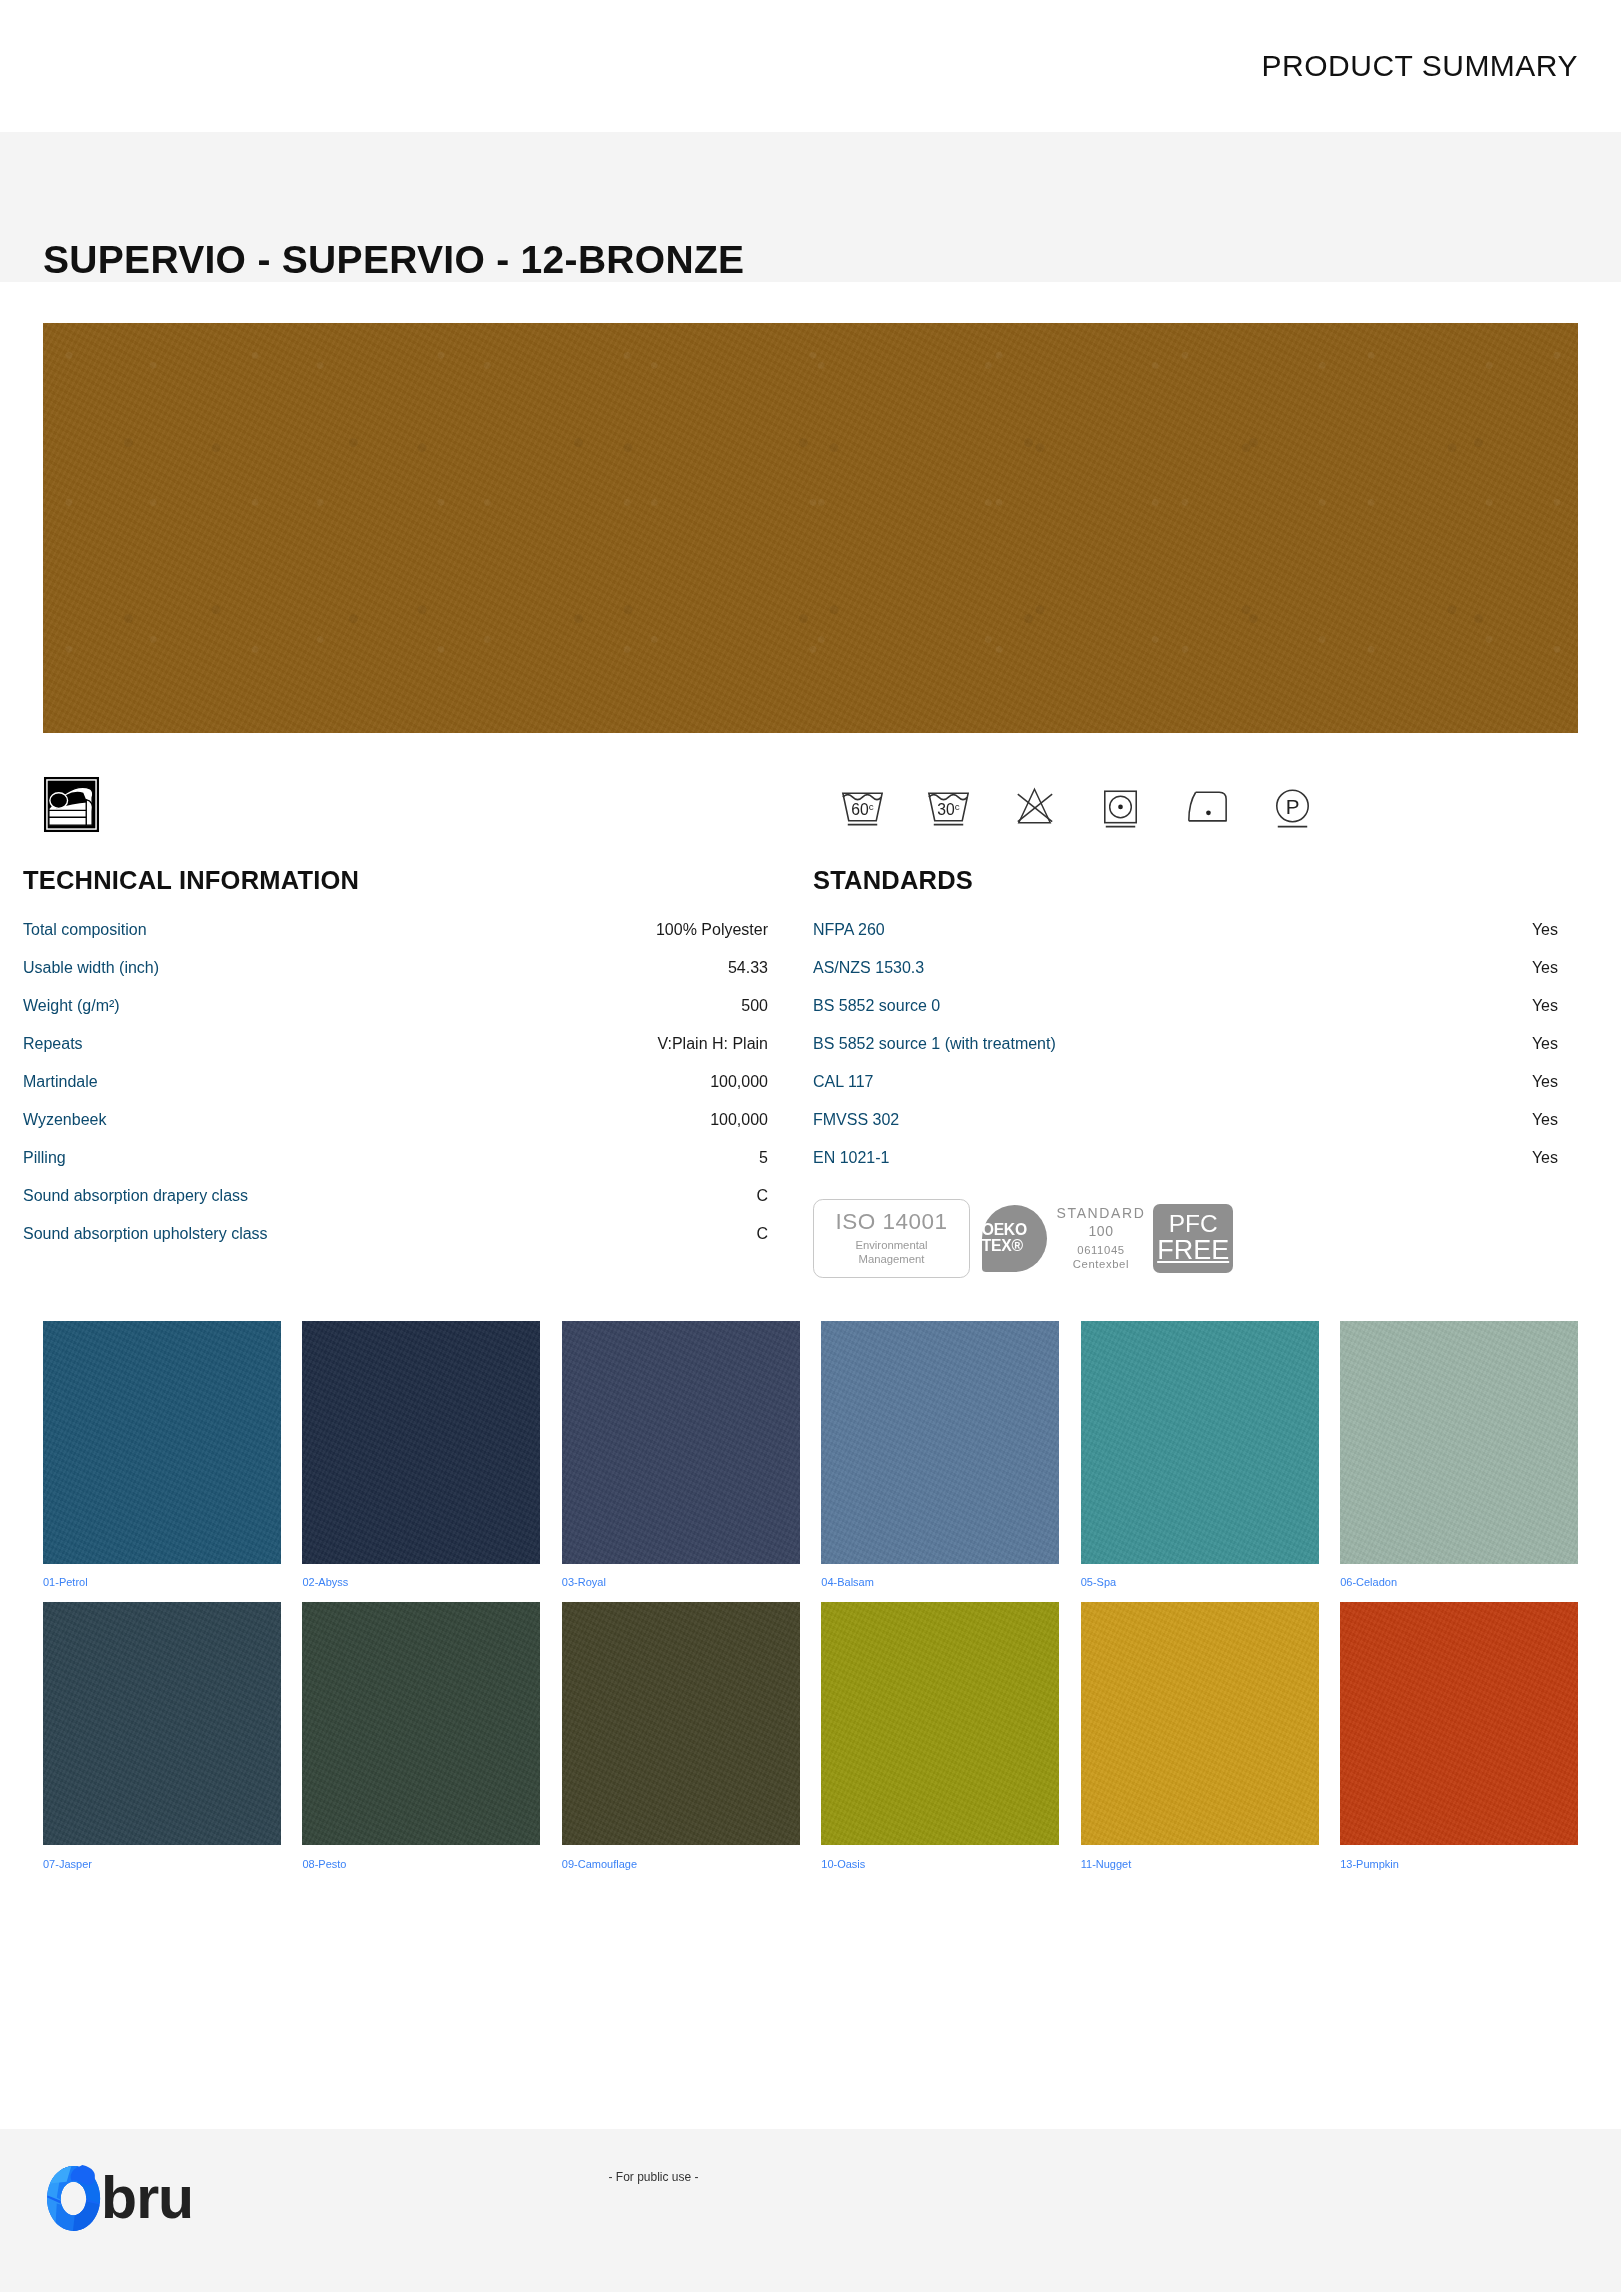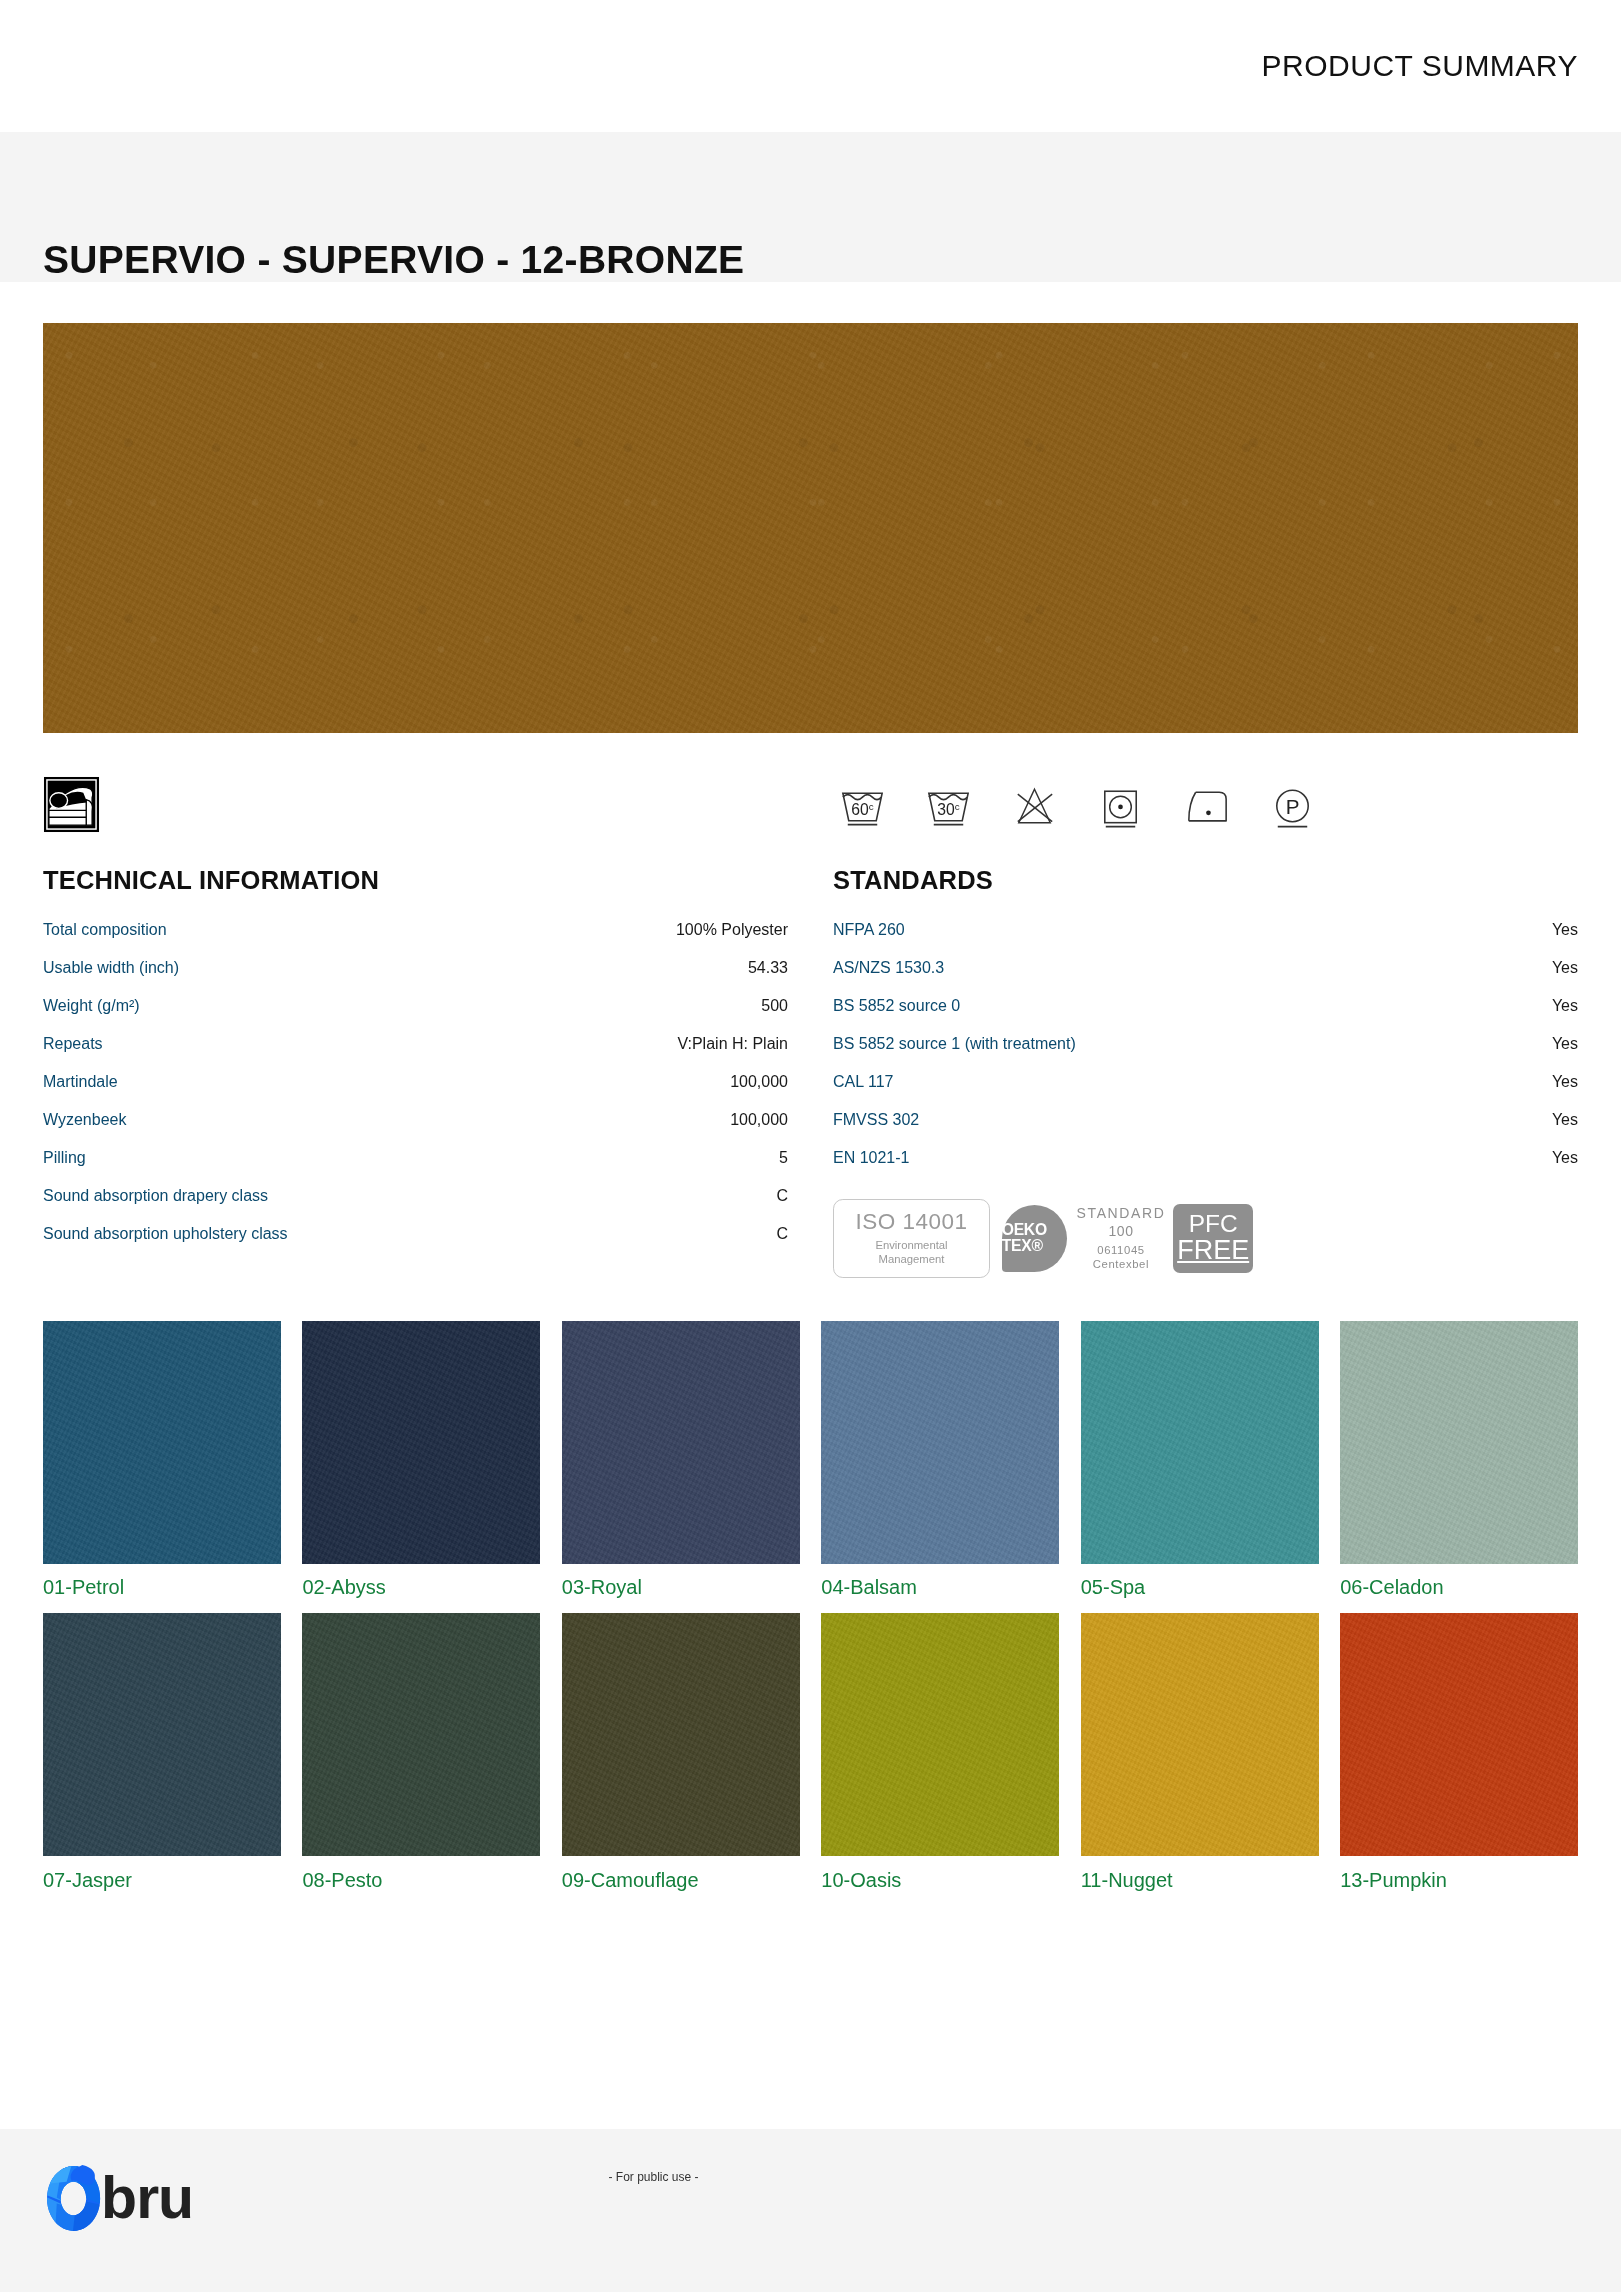--- a/index.html
+++ b/index.html
@@ -100,21 +100,21 @@
   }
   .care-icon {
     width: 55px;
     height: 55px;
     display: block;
   }
 
   
   .info-cols {
     margin-top: 27.4px;
-    padding: 0 43px;
+    padding: 0 23px;
     display: flex;
     box-sizing: border-box;
   }
   .col-tech { width: 745px; flex: 0 0 745px; }
   .col-std  { width: 745px; flex: 0 0 745px; margin-left: 45px; }
 
   .section-heading {
     font-size: 25.5px;
     font-weight: 700;
     letter-spacing: 0.2px;
@@ -221,22 +221,22 @@
   .swatch-chip::after {
     content: "";
     position: absolute;
     inset: 0;
     background-image:
       repeating-linear-gradient(115deg, rgba(255,255,255,0.028) 0 2px, rgba(0,0,0,0.028) 2px 3.9px),
       repeating-linear-gradient(25deg, rgba(0,0,0,0.022) 0 2.9px, rgba(255,255,255,0.022) 2.9px 5.9px);
   }
   .swatch-label {
     margin-top: 12.7px;
-    font-size: 20px;
-    color: #15803d;
+    font-size: 11px;
+    color: #3b82f6;
   }
 
   
   .footer {
     position: absolute;
     left: 0;
     bottom: 0;
     width: 1621px;
     height: 164px;
     background: #f4f4f4;

